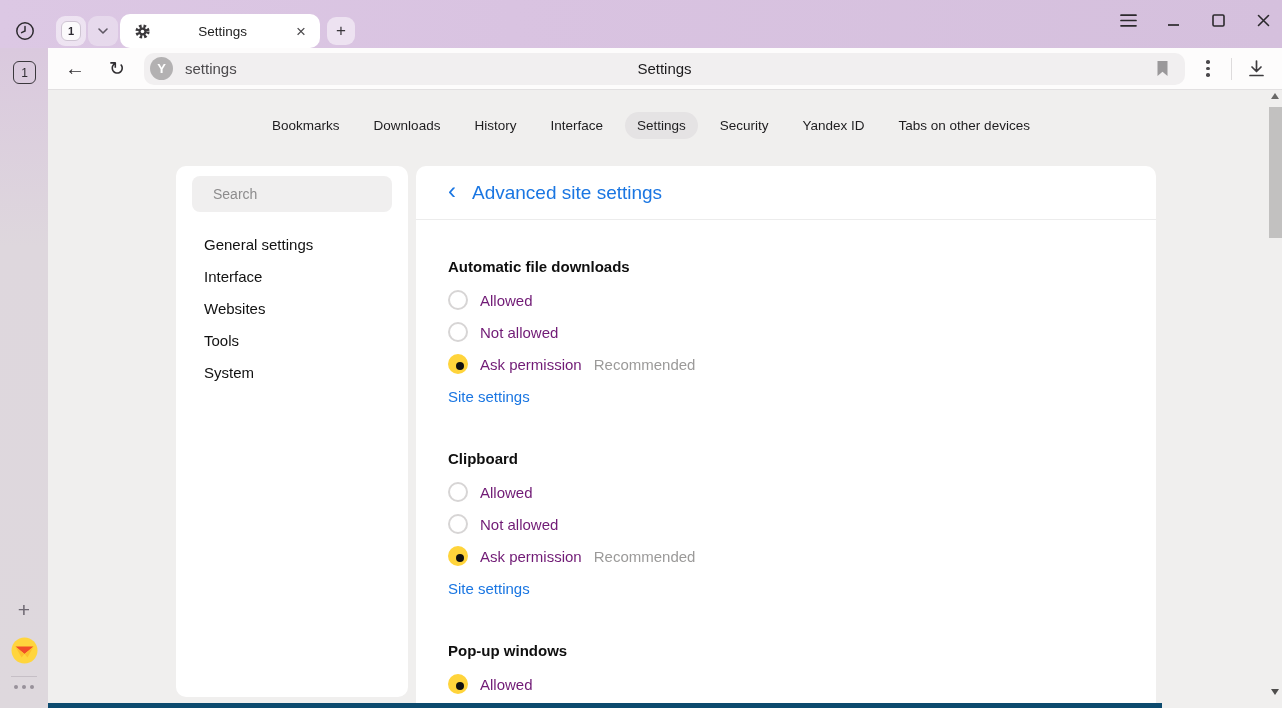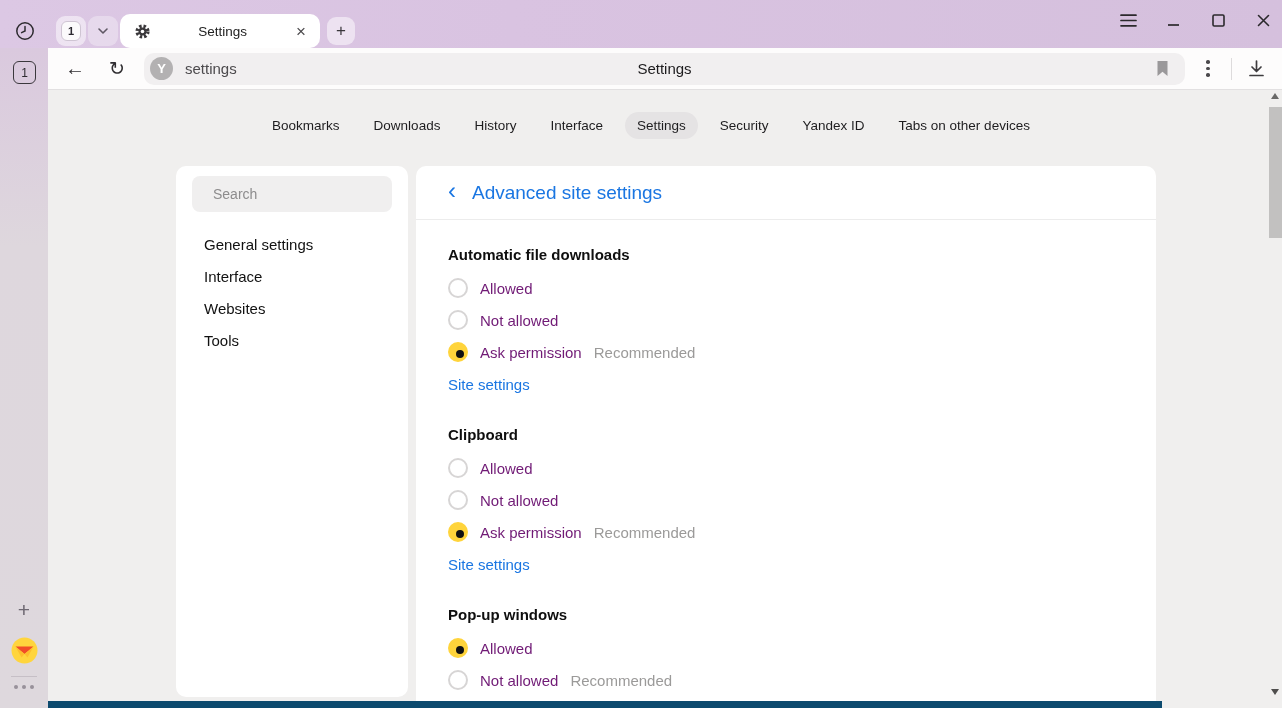--- a/index.html
+++ b/index.html
@@ -55,21 +55,21 @@
   .omni-title { position:absolute; left:0; right:0; text-align:center; font-size:15px; color:#1d1c1e; pointer-events:none; }
   .bm-btn { margin-left:auto; width:26px; height:26px; display:flex; align-items:center; justify-content:center; cursor:pointer; }
   .kebab-btn { width:30px; height:30px; margin-left:8px; display:flex; flex-direction:column; align-items:center;
     justify-content:center; gap:3px; cursor:pointer; }
   .kebab-btn i { width:3.5px; height:3.5px; border-radius:50%; background:#4b494c; }
   .tb-sep { width:1px; height:22px; background:#dddbdc; margin:0 8px; }
   .dl-btn { width:32px; height:30px; display:flex; align-items:center; justify-content:center; cursor:pointer; }
 
   
   .content { position:absolute; left:48px; top:90px; width:1114px; height:618px; background:#f0efee;
-    overflow:hidden; border-bottom:7px solid #0c4a6e; }
+    overflow:hidden; border-bottom:5px solid #0c4a6e; }
 
   .nav-tabs { position:absolute; left:0; top:22px; width:1206px; display:flex; justify-content:center;
     align-items:center; gap:10px; }
   .nav-item { font-size:13.5px; color:#1e1d1f; padding:6px 12px; border-radius:14px; cursor:pointer; white-space:nowrap; }
   .nav-item.active { background:#e5e3e4; }
 
   .card { background:#ffffff; border-radius:10px; position:absolute; }
   .side-card { left:128px; top:76px; width:232px; height:531px; padding:10px 16px; }
   .search-input { width:100%; height:36px; background:#f0efef; border:none; border-radius:8px;
     font-size:14px; color:#2a2a2a; padding:0 21px; outline:none; font-family:inherit; }
@@ -77,21 +77,21 @@
   .side-menu { margin-top:16px; }
   .side-item { height:32px; display:flex; align-items:center; padding-left:12px; font-size:15px; color:#111;
     cursor:pointer; border-radius:6px; }
 
   .main-card { left:368px; top:76px; width:740px; height:660px; padding:0 32px; }
   .main-header { height:54px; display:flex; align-items:center; border-bottom:1px solid #ececec;
     margin:0 -32px; padding:0 32px; cursor:pointer; }
   .back-chev { font-size:24px; color:#1a76e2; line-height:1; margin-top:-3px; }
   .main-title { font-size:19px; font-weight:500; color:#1a76e2; margin-left:16px; }
 
-  .section { margin-top:24px; }
+  .section { margin-top:36px; }
   .section:first-of-type { margin-top:26px; }
   .section-title { font-size:15px; font-weight:bold; color:#0f0f0f; line-height:22px; margin-bottom:6px; }
   .opt-row { height:32px; display:flex; align-items:center; cursor:pointer; }
   .radio { width:20px; height:20px; border-radius:50%; background:#ffffff; border:2px solid #d7d5d5;
     flex:none; position:relative; }
   .radio.selected { background:#ffd43b; border-color:#ffd43b; }
   .radio.selected::after { content:""; position:absolute; left:6px; top:6px; width:8px; height:8px;
     border-radius:50%; background:#111; }
   .opt-label { margin-left:12px; font-size:15px; color:#701a75; }
   .opt-note { margin-left:12px; font-size:15px; color:#9b9a99; }
@@ -232,20 +232,21 @@
       <span class="nav-item">Tabs on other devices</span>
     </div>
 
     <div class="card side-card">
       <input class="search-input" type="text" placeholder="Search" style="">
       <div class="side-menu">
         <div class="side-item">General settings</div>
         <div class="side-item">Interface</div>
         <div class="side-item">Websites</div>
         <div class="side-item">Tools</div>
+        <div class="side-item">System</div>
       </div>
     </div>
 
     <div class="card main-card">
       <div class="main-header">
         <span class="back-chev">‹</span>
         <span class="main-title">Advanced site settings</span>
       </div>
 
       <div class="section">

